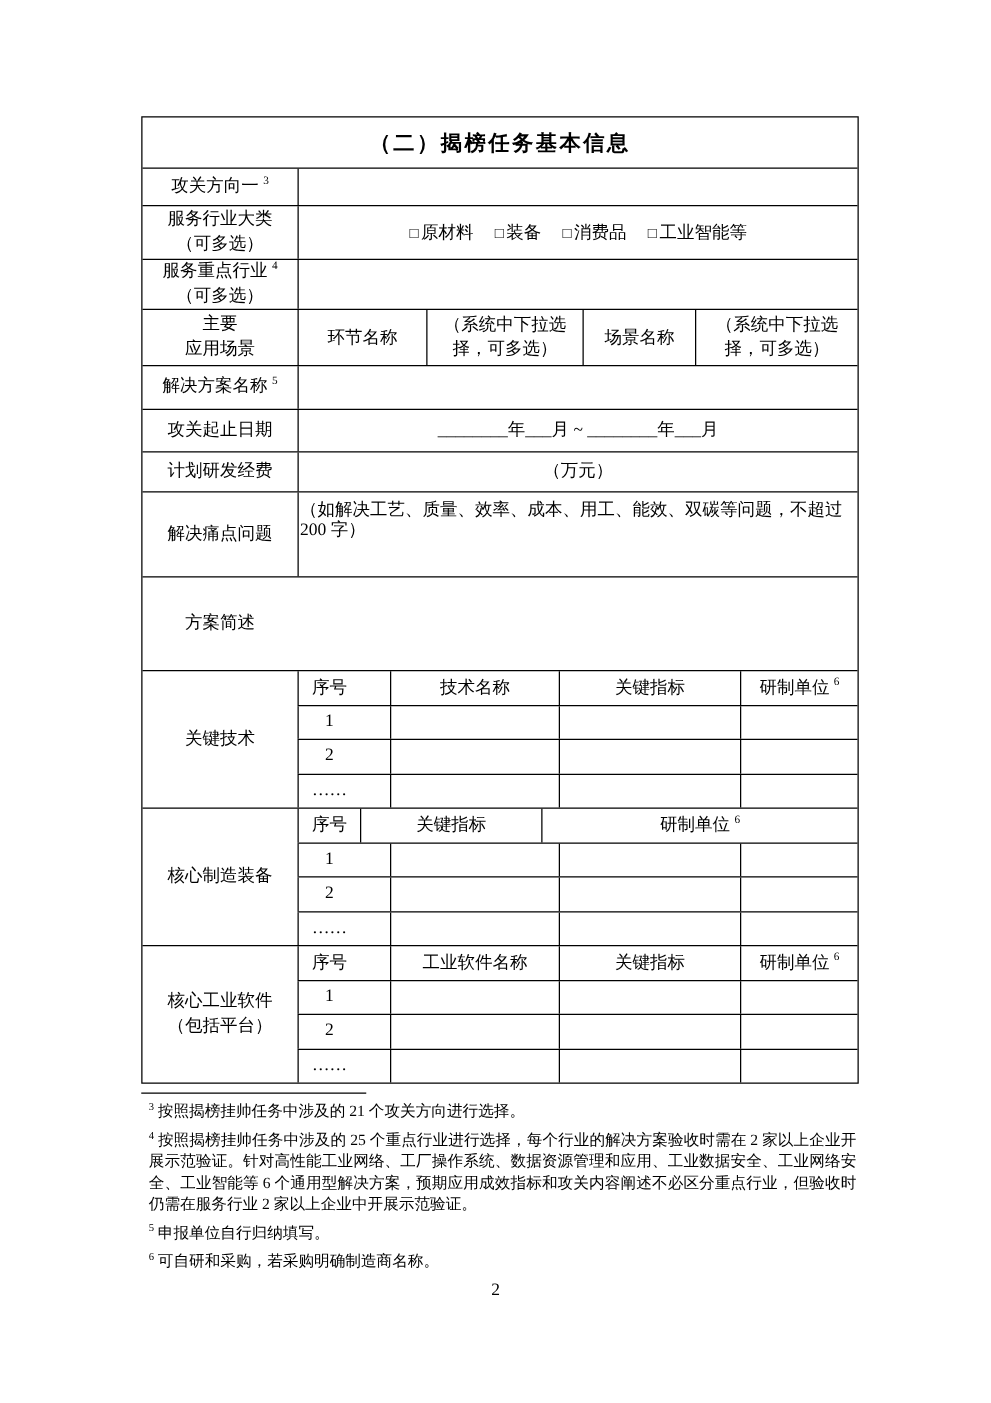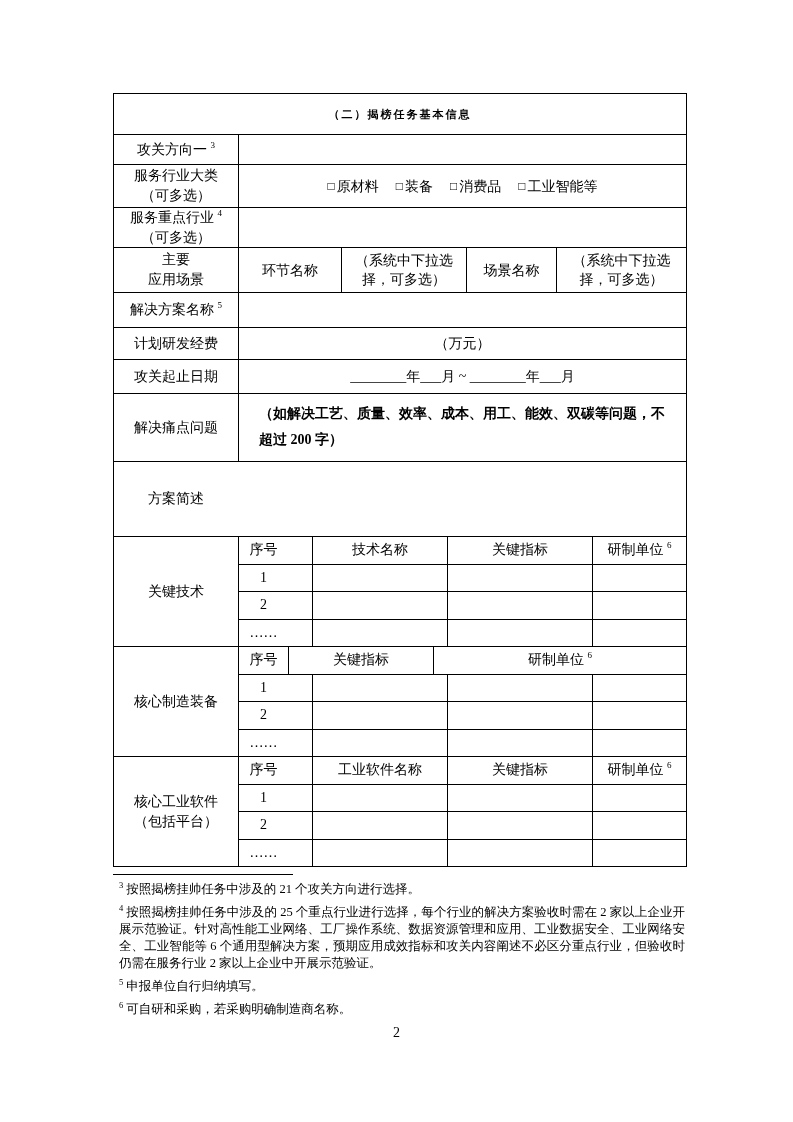--- a/index.html
+++ b/index.html
@@ -14,35 +14,35 @@
   }
   .doc-table {
     position:absolute; left:113px; top:93px; width:574px;
     border:1px solid #000;
     font-size:14px;
   }
   .trow { display:flex; border-top:1px solid #000; }
   .trow.first { border-top:none; }
   .title-row {
     height:40px; display:flex; align-items:center; justify-content:center;
-    font-size:11px; font-weight:bold; letter-spacing:2px;
+    font-size:17px; font-weight:bold; letter-spacing:2px;
   }
   .label-cell {
     flex:0 0 124px; width:124px;
     display:flex; flex-direction:column; justify-content:center; 
     text-align:center; line-height:20px; padding:2px 3px;
   }
   .value-cell {
     flex:1; border-left:1px solid #000;
     display:flex; align-items:center; justify-content:center;
     text-align:center; line-height:19px;
   }
   .value-cell.top-left {
     align-items:flex-start; justify-content:flex-start;
-    text-align:left; padding:7px 10px 4px 20px; line-height:26px;font-weight:bold;
+    text-align:left; padding:7px 10px 4px 1px; line-height:16px;
   }
   sup { font-size:9px; vertical-align:super; line-height:0; }
   .h-dir   { height:30px; }
   .h-cat   { height:43px; }
   .h-ind   { height:40px; }
   .h-scene { height:45px; }
   .h-sol   { height:35px; }
   .h-date  { height:34px; }
   .h-bud   { height:32px; }
   .h-pain  { height:68px; }
@@ -144,28 +144,28 @@
       <div class="ms-cell ms-4">（系统中下拉选择，可多选）</div>
     </div>
 
     <div class="trow h-sol">
       <div class="label-cell">
         <span><span>解决方案名称</span> <sup>5</sup></span>
       </div>
       <div class="value-cell"></div>
     </div>
 
+    <div class="trow h-date">
+      <div class="label-cell">攻关起止日期</div>
+      <div class="value-cell">________年___月 ~ ________年___月</div>
+    </div>
+
     <div class="trow h-bud">
       <div class="label-cell">计划研发经费</div>
       <div class="value-cell">（万元）</div>
-    </div>
-
-    <div class="trow h-date">
-      <div class="label-cell">攻关起止日期</div>
-      <div class="value-cell">________年___月 ~ ________年___月</div>
     </div>
 
     <div class="trow h-pain">
       <div class="label-cell">解决痛点问题</div>
       <div class="value-cell top-left">
         <span>（如解决工艺、质量、效率、成本、用工、能效、双碳等问题，不超过 200 字）</span>
       </div>
     </div>
 
     <div class="trow h-sum">

